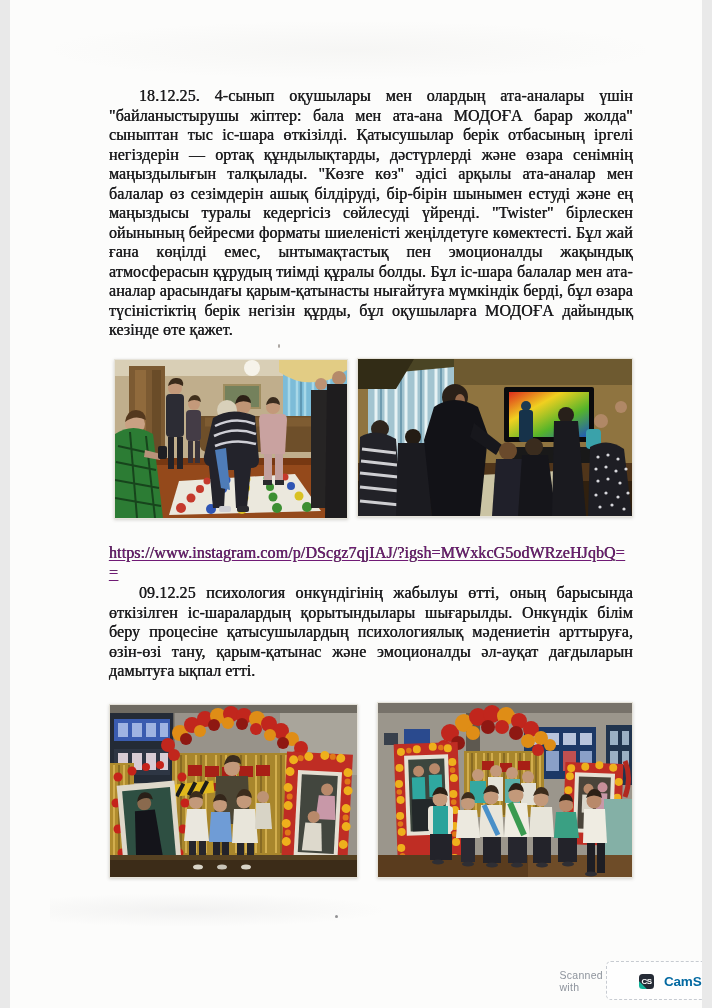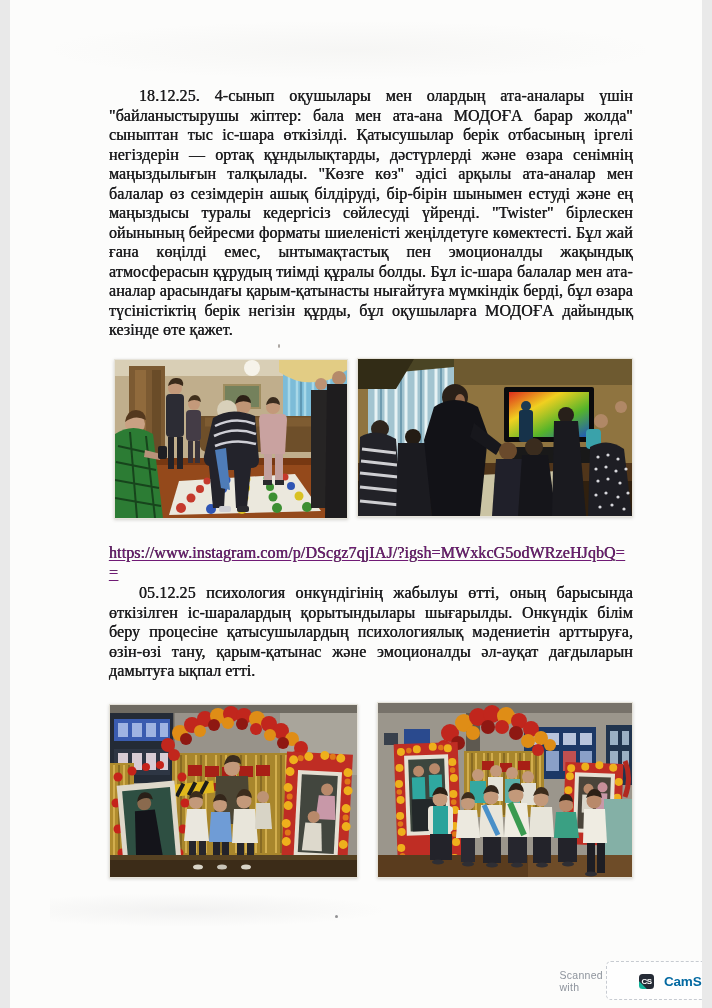--- a/index.html
+++ b/index.html
@@ -68,21 +68,21 @@
 
   <div class="scan-artifact sm1"></div>
   <div class="scan-artifact sm2"></div>
   <div class="scan-artifact speck sp1"></div>
   <div class="scan-artifact speck sp2"></div>
 
   <p id="para1" class="para body-text indent">18.12.25. 4-сынып оқушылары мен олардың ата-аналары үшін "байланыстырушы жіптер: бала мен ата-ана МОДОҒА барар жолда" сыныптан тыс іс-шара өткізілді. Қатысушылар берік отбасының іргелі негіздерін — ортақ құндылықтарды, дәстүрлерді және өзара сенімнің маңыздылығын талқылады. "Көзге көз" әдісі арқылы ата-аналар мен балалар өз сезімдерін ашық білдіруді, бір-бірін шынымен естуді және ең маңыздысы туралы кедергісіз сөйлесуді үйренді. "Twister" бірлескен ойынының бейресми форматы шиеленісті жеңілдетуге көмектесті. Бұл жай ғана көңілді емес, ынтымақтастық пен эмоционалды жақындық атмосферасын құрудың тиімді құралы болды. Бұл іс-шара балалар мен ата-аналар арасындағы қарым-қатынасты нығайтуға мүмкіндік берді, бұл өзара түсіністіктің берік негізін құрды, бұл оқушыларға МОДОҒА дайындық кезінде өте қажет.</p>
 
   <div id="link-and-para2" class="para body-text">
     <a class="doc-link" href="#">https://www.instagram.com/p/DScgz7qjIAJ/?igsh=MWxkcG5odWRzeHJqbQ==</a>
-    <p id="para2" class="indent">05.12.25 психология онкүндігінің жабылуы өтті, оның барысында өткізілген іс-шаралардың қорытындылары шығарылды. Онкүндік білім беру процесіне қатысушылардың психологиялық мәдениетін арттыруға, өзін-өзі тану, қарым-қатынас және эмоционалды әл-ауқат дағдыларын дамытуға ықпал етті.</p>
+    <p id="para2" class="indent">09.12.25 психология онкүндігінің жабылуы өтті, оның барысында өткізілген іс-шаралардың қорытындылары шығарылды. Онкүндік білім беру процесіне қатысушылардың психологиялық мәдениетін арттыруға, өзін-өзі тану, қарым-қатынас және эмоционалды әл-ауқат дағдыларын дамытуға ықпал етті.</p>
   </div>
 
   <div id="photo1" class="photo">
     <svg viewBox="0 0 232 158" preserveAspectRatio="none">
       <rect width="232" height="158" fill="#c0ae8c"></rect>
       <rect width="232" height="16" fill="#d9cfb6"></rect>
       <rect x="14" y="6" width="36" height="96" fill="#7c5a32"></rect>
       <rect x="20" y="10" width="11" height="88" fill="#906a3c"></rect>
       <rect x="37" y="10" width="9" height="88" fill="#6a4c28"></rect>
       <circle cx="137" cy="8" r="8" fill="#f6f3ea"></circle>

